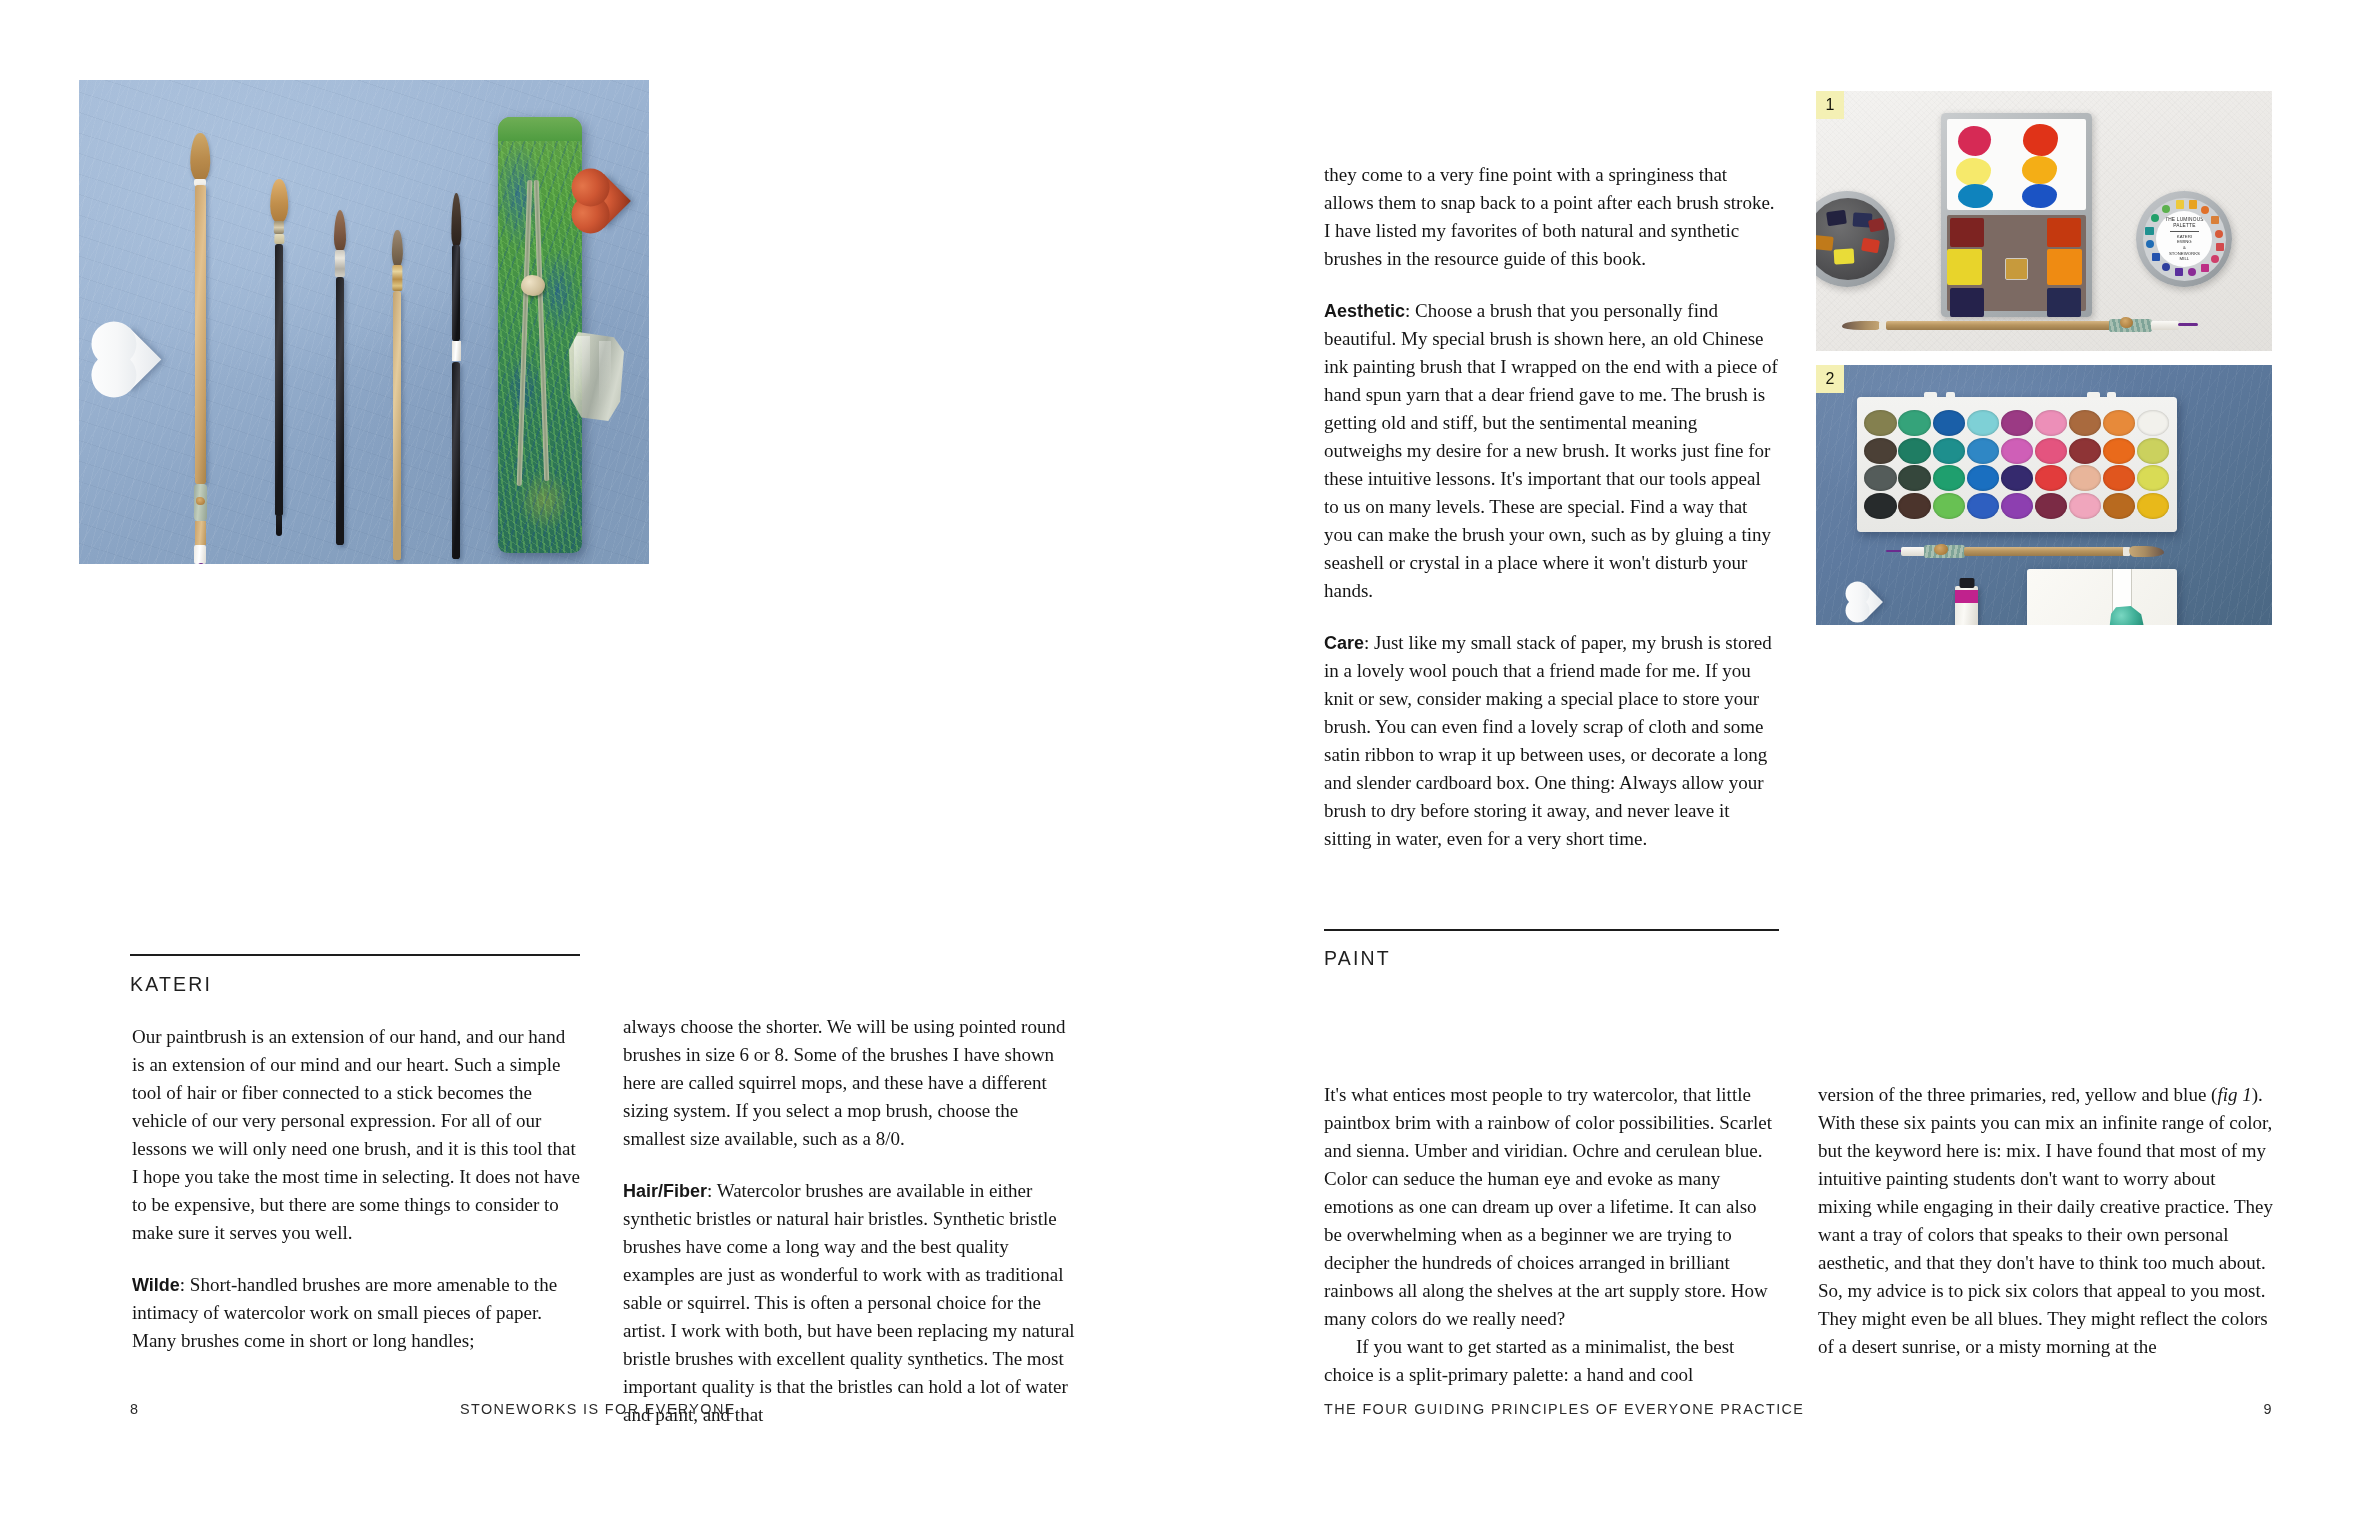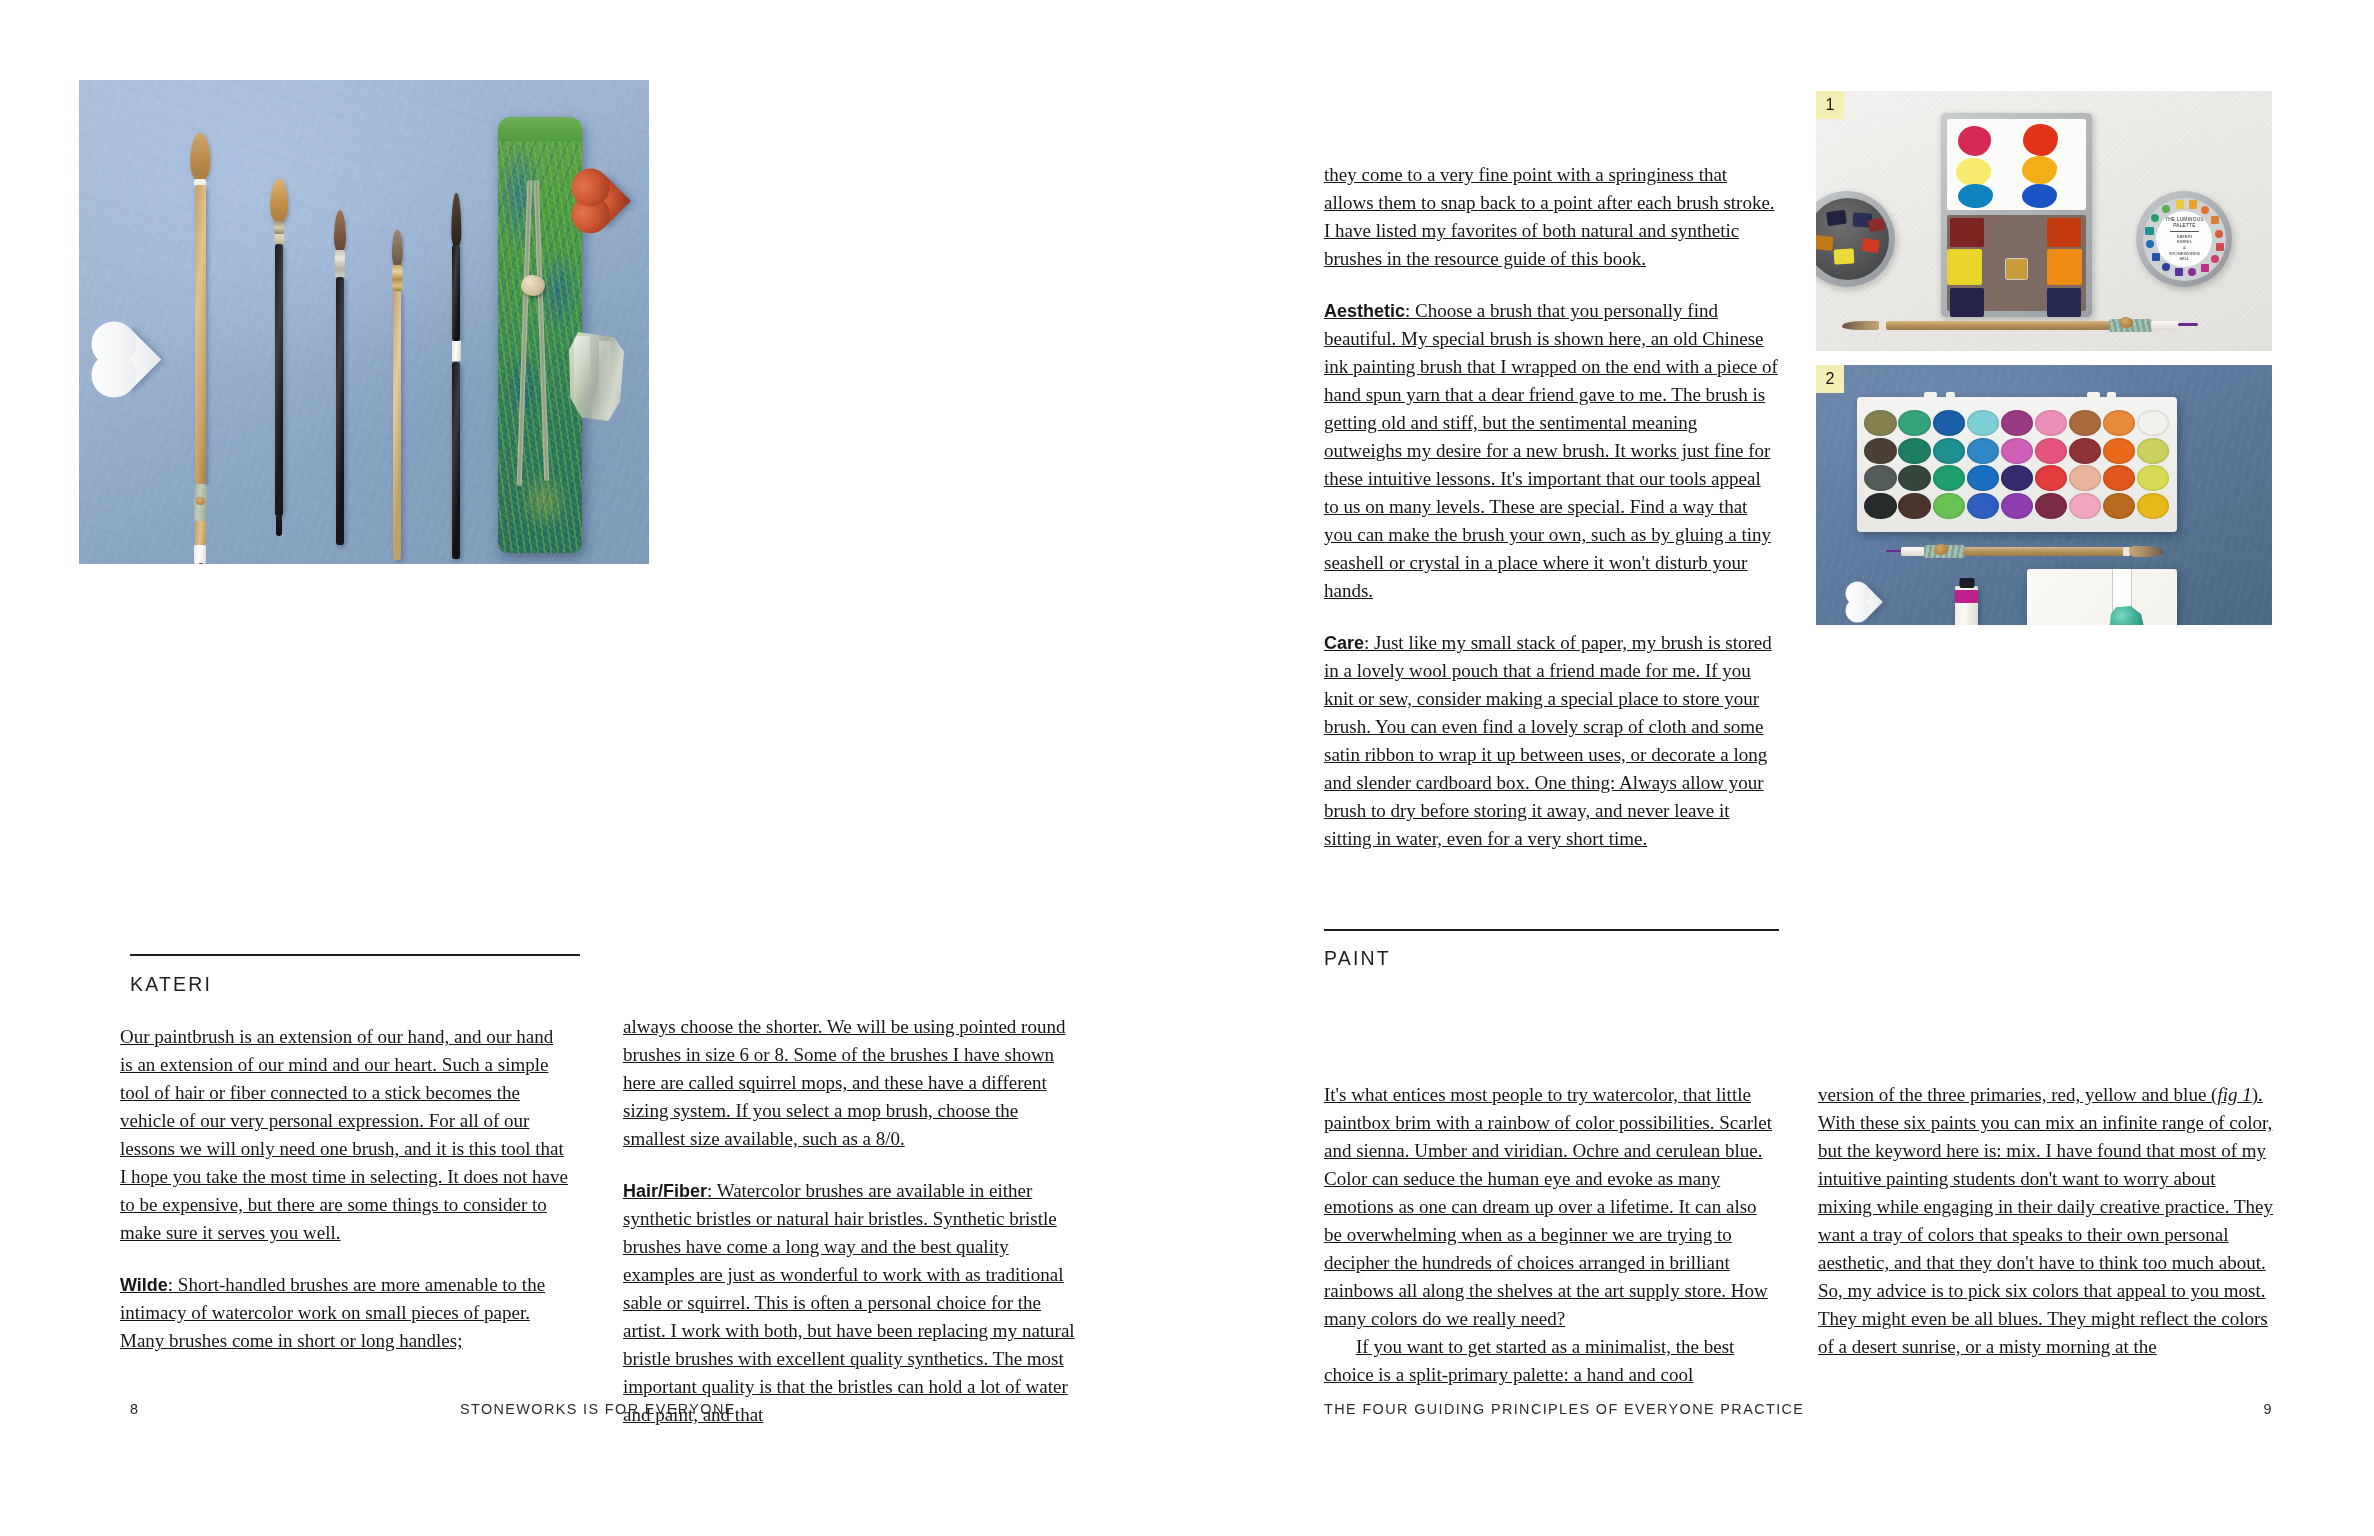--- a/index.html
+++ b/index.html
@@ -172,21 +172,20 @@
     font-weight: 400;
     text-align: center;
   }
 
   .body-col {
     font-family: "Liberation Serif", "DejaVu Serif", serif;
     font-size: 19px;
     line-height: 28px;
     color: #161616;
     text-align: left;
-    text-decoration: underline;
   }
   .body-col p { margin: 0 0 24px 0; }
   .body-col p.tight { margin-bottom: 0; }
   .body-col p.indent { text-indent: 32px; margin-bottom: 0; }
   .body-col b { font-family: "Liberation Sans", "DejaVu Sans", sans-serif; font-weight: bold; font-size: 18px; }
   .body-col i { font-style: italic; }
 
   .quote {
     font-family: "Liberation Sans", "DejaVu Sans", sans-serif;
     font-size: 16.7px;
@@ -418,21 +417,21 @@
 
       <div class="crystal" style="left:489px;top:252px;width:56px;height:89px;">
         <div class="facet" style="left:10%;top:4%;width:30%;height:92%;"></div>
         <div class="facet" style="left:55%;top:10%;width:22%;height:80%;opacity:.6;"></div>
       </div>
     </div>
 
     <div class="rule" style="position:absolute;left:130px;top:954px;width:450px;"></div>
     <div class="sec-head" style="position:absolute;left:130px;top:973px;">KATERI</div>
 
-    <div class="body-col" style="position:absolute;left:120px;top:1023px;width:450px;">
+    <div class="body-col" style="position:absolute;left:132px;top:1023px;width:450px;">
       <p><span>Our paintbrush is an extension of our hand, and our hand is an extension of our mind and our heart. Such a simple tool of hair or fiber connected to a stick becomes the vehicle of our very personal expression. For all of our lessons we will only need one brush, and it is this tool that I hope you take the most time in selecting. It does not have to be expensive, but there are some things to consider to make sure it serves you well.</span></p>
       <p class="tight"><b>Wilde</b><span>: Short-handled brushes are more amenable to the intimacy of watercolor work on small pieces of paper. Many brushes come in short or long handles;</span></p>
     </div>
 
     <div class="body-col" style="position:absolute;left:623px;top:1013px;width:455px;">
       <p><span>always choose the shorter.  We will be using pointed round brushes in size 6 or 8. Some of the brushes I have shown here are called squirrel mops, and these have a different sizing system. If you select a mop brush, choose the smallest size available, such as a 8/0.</span></p>
       <p class="tight"><b>Hair/Fiber</b><span>: Watercolor brushes are available in either synthetic bristles or natural hair bristles. Synthetic bristle brushes have come a long way and the best quality examples are just as wonderful to work with as traditional sable or squirrel. This is often a personal choice for the artist. I work with both, but have been replacing my natural bristle brushes with excellent quality synthetics. The most important quality is that the bristles can hold a lot of water and paint, and that</span></p>
     </div>
 
     <div class="footer" style="left:130px; bottom:119px;">8</div>

